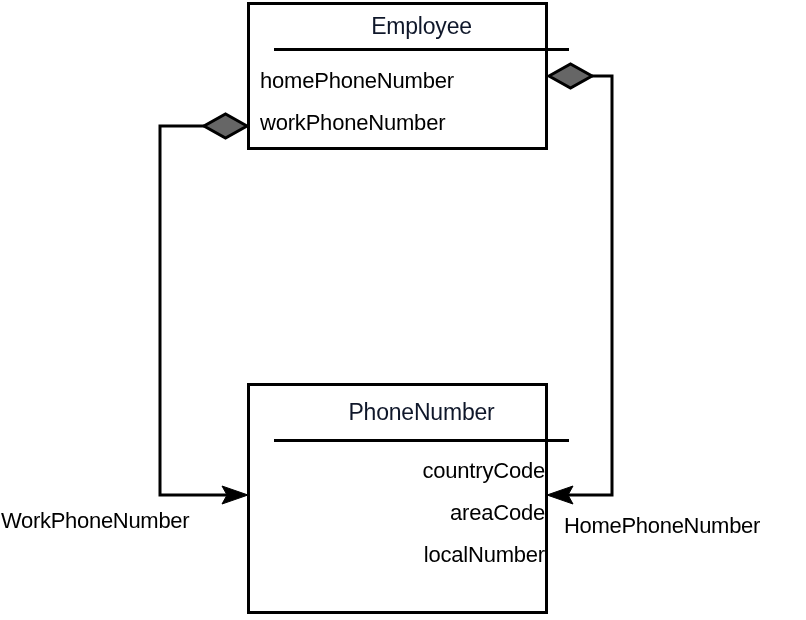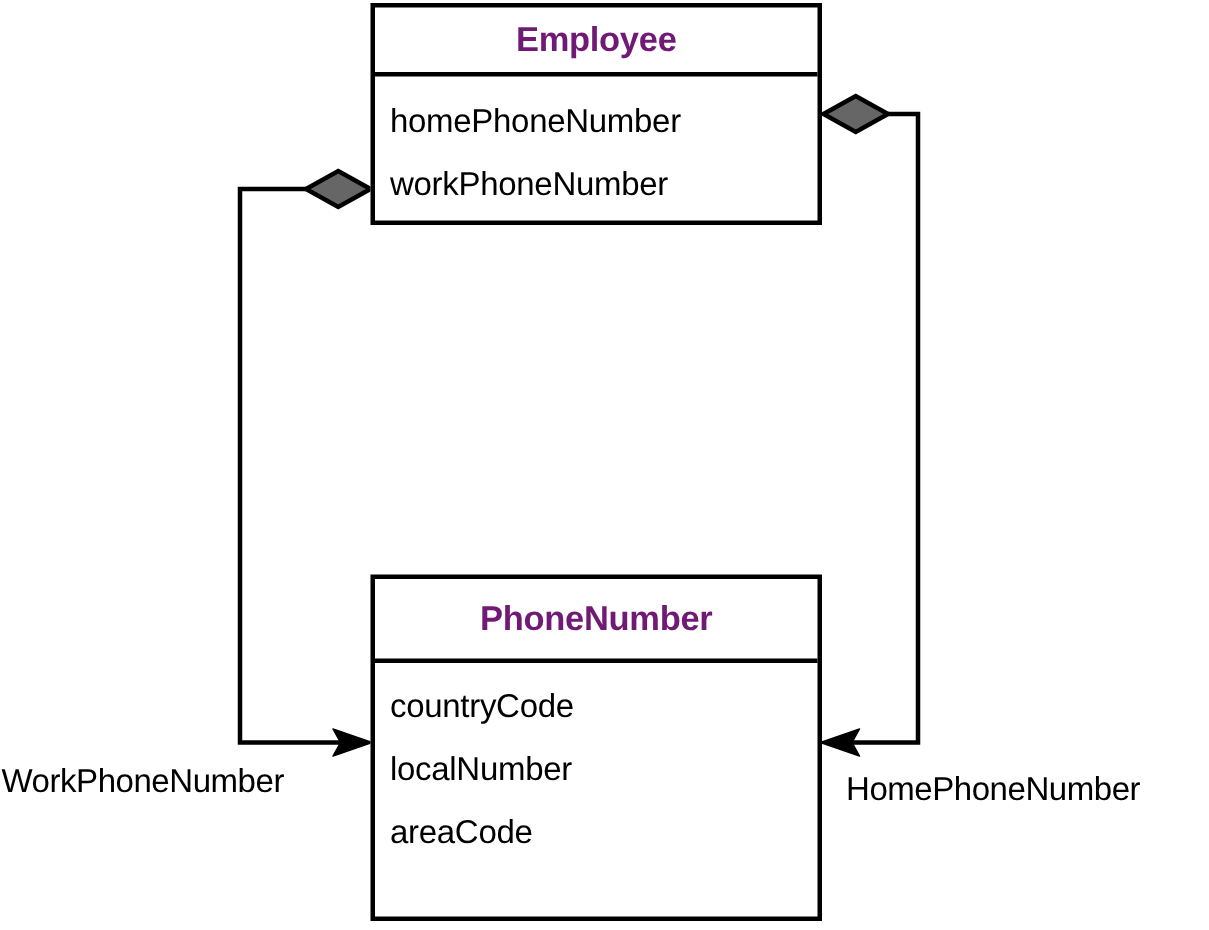--- a/index.html
+++ b/index.html
@@ -31,27 +31,28 @@
     position: absolute;
     box-sizing: border-box;
     background: #ffffff;
     border: 3px solid #000000;
     z-index: 3;
   }
   .uml-class-title {
     box-sizing: border-box;
     width: 100%;
     text-align: center;
-    font-weight: bold;
-    color: #701a75;
+    font-weight: normal;
+    color: #0f172a;
     border-bottom: 3px solid #000000;
     display: flex;
     align-items: center;
     justify-content: center;
     letter-spacing: -0.2px;
+    margin-left: 24px;
   }
   .uml-class-attrs {
     box-sizing: border-box;
     padding-left: 10px;
     display: flex;
     flex-direction: column;
     justify-content: flex-start;
   }
   .uml-attr {
     color: #000000;
@@ -87,20 +88,21 @@
     width: 301px;
     height: 231px;
   }
   #class-phonenumber .uml-class-title {
     height: 56px;
     font-size: 23px;
   }
   #class-phonenumber .uml-class-attrs {
     height: 154px;
     padding-top: 8px;
+    text-align: right;
   }
   #class-phonenumber .uml-attr {
     font-size: 22px;
     line-height: 42px;
     height: 42px;
   }
 
   
   .edge-label {
     position: absolute;
@@ -148,21 +150,21 @@
     <div class="uml-class-attrs">
       <div class="uml-attr">homePhoneNumber</div>
       <div class="uml-attr">workPhoneNumber</div>
     </div>
   </div>
 
   <div id="class-phonenumber" class="uml-class">
     <div class="uml-class-title">PhoneNumber</div>
     <div class="uml-class-attrs">
       <div class="uml-attr">countryCode</div>
+      <div class="uml-attr">areaCode</div>
       <div class="uml-attr">localNumber</div>
-      <div class="uml-attr">areaCode</div>
     </div>
   </div>
 
   <div id="label-workphonenumber" class="edge-label">WorkPhoneNumber</div>
   <div id="label-homephonenumber" class="edge-label">HomePhoneNumber</div>
 
 </div>
 
 </body></html>

